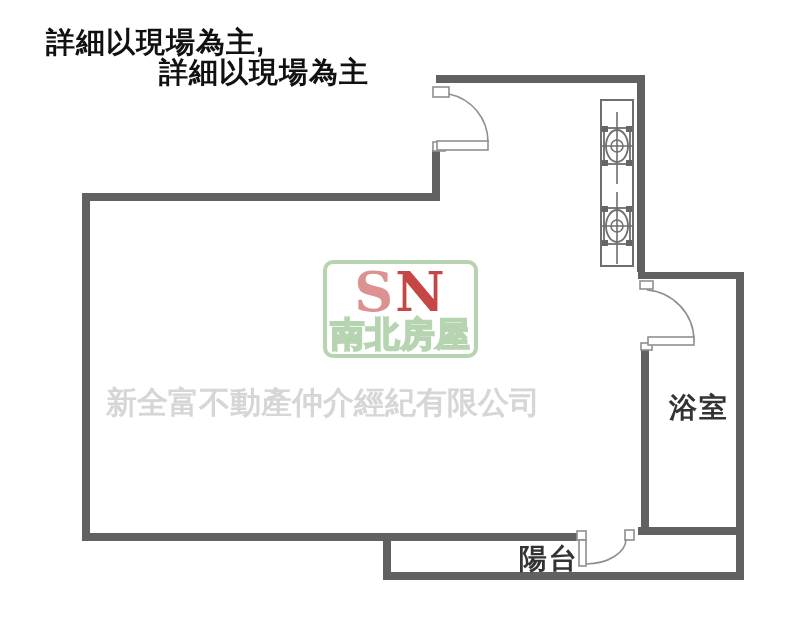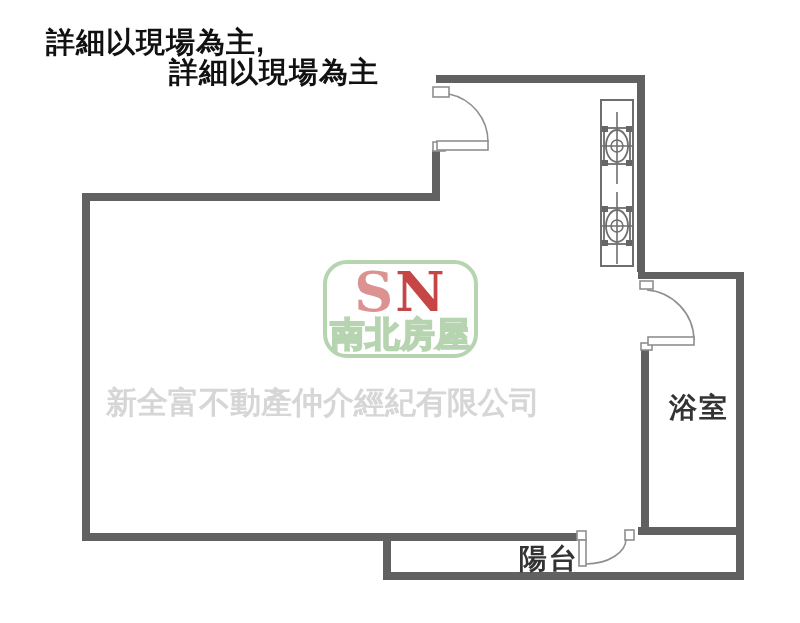--- a/index.html
+++ b/index.html
@@ -15,21 +15,21 @@
     color:var(--brand-green,#cfd9cc);white-space:nowrap;
   }
   .wm-company{
     position:absolute;left:106px;top:387px;z-index:0;
     font-family:"DejaVu Serif",serif;font-weight:bold;
     font-size:31px;letter-spacing:0px;line-height:1;
     color:var(--company-gray,#d6d6d6);white-space:nowrap;
   }
   .wm-logo{
     position:absolute;left:323px;top:260px;width:147px;height:90px;z-index:1;
-    border:4px solid var(--logo-border,#b5d4af);border-radius:24px;
+    border:4px solid var(--logo-border,#b5d4af);border-radius:10px;
     display:flex;flex-direction:column;align-items:center;justify-content:flex-start;
     background:transparent;
   }
   .wm-sn{
     font-family:"DejaVu Serif",serif;font-weight:bold;font-size:54px;line-height:1;
     margin-top:1px;letter-spacing:2px;white-space:nowrap;
   }
   .wm-sn .s{color:var(--logo-s,#dd9292);}
   .wm-sn .n{color:var(--logo-n,#c64545);}
   .wm-name{
@@ -52,21 +52,21 @@
     font-size:28px;font-weight:bold;letter-spacing:2px;line-height:1;white-space:nowrap;
   }
   .label-bathroom{left:669px;top:394px;}
   .label-balcony{left:519px;top:545px;}
   
   .notice{
     position:absolute;z-index:5;color:var(--notice-text,#111111);
     font-weight:bold;font-size:29px;line-height:1;letter-spacing:1px;white-space:nowrap;
   }
   .notice-1{left:46px;top:28px;}
-  .notice-2{left:169px;top:58px;}
+  .notice-2{left:159px;top:58px;}
 </style>
 </head>
 <body>
 
 <div class="canvas">
 
   <div class="wm-company">新全富不動產仲介經紀有限公司</div>
   <div class="wm-logo">
     <div class="wm-sn"><span class="s">S</span><span class="n">N</span></div>
     <div class="wm-name">南北房屋</div>

